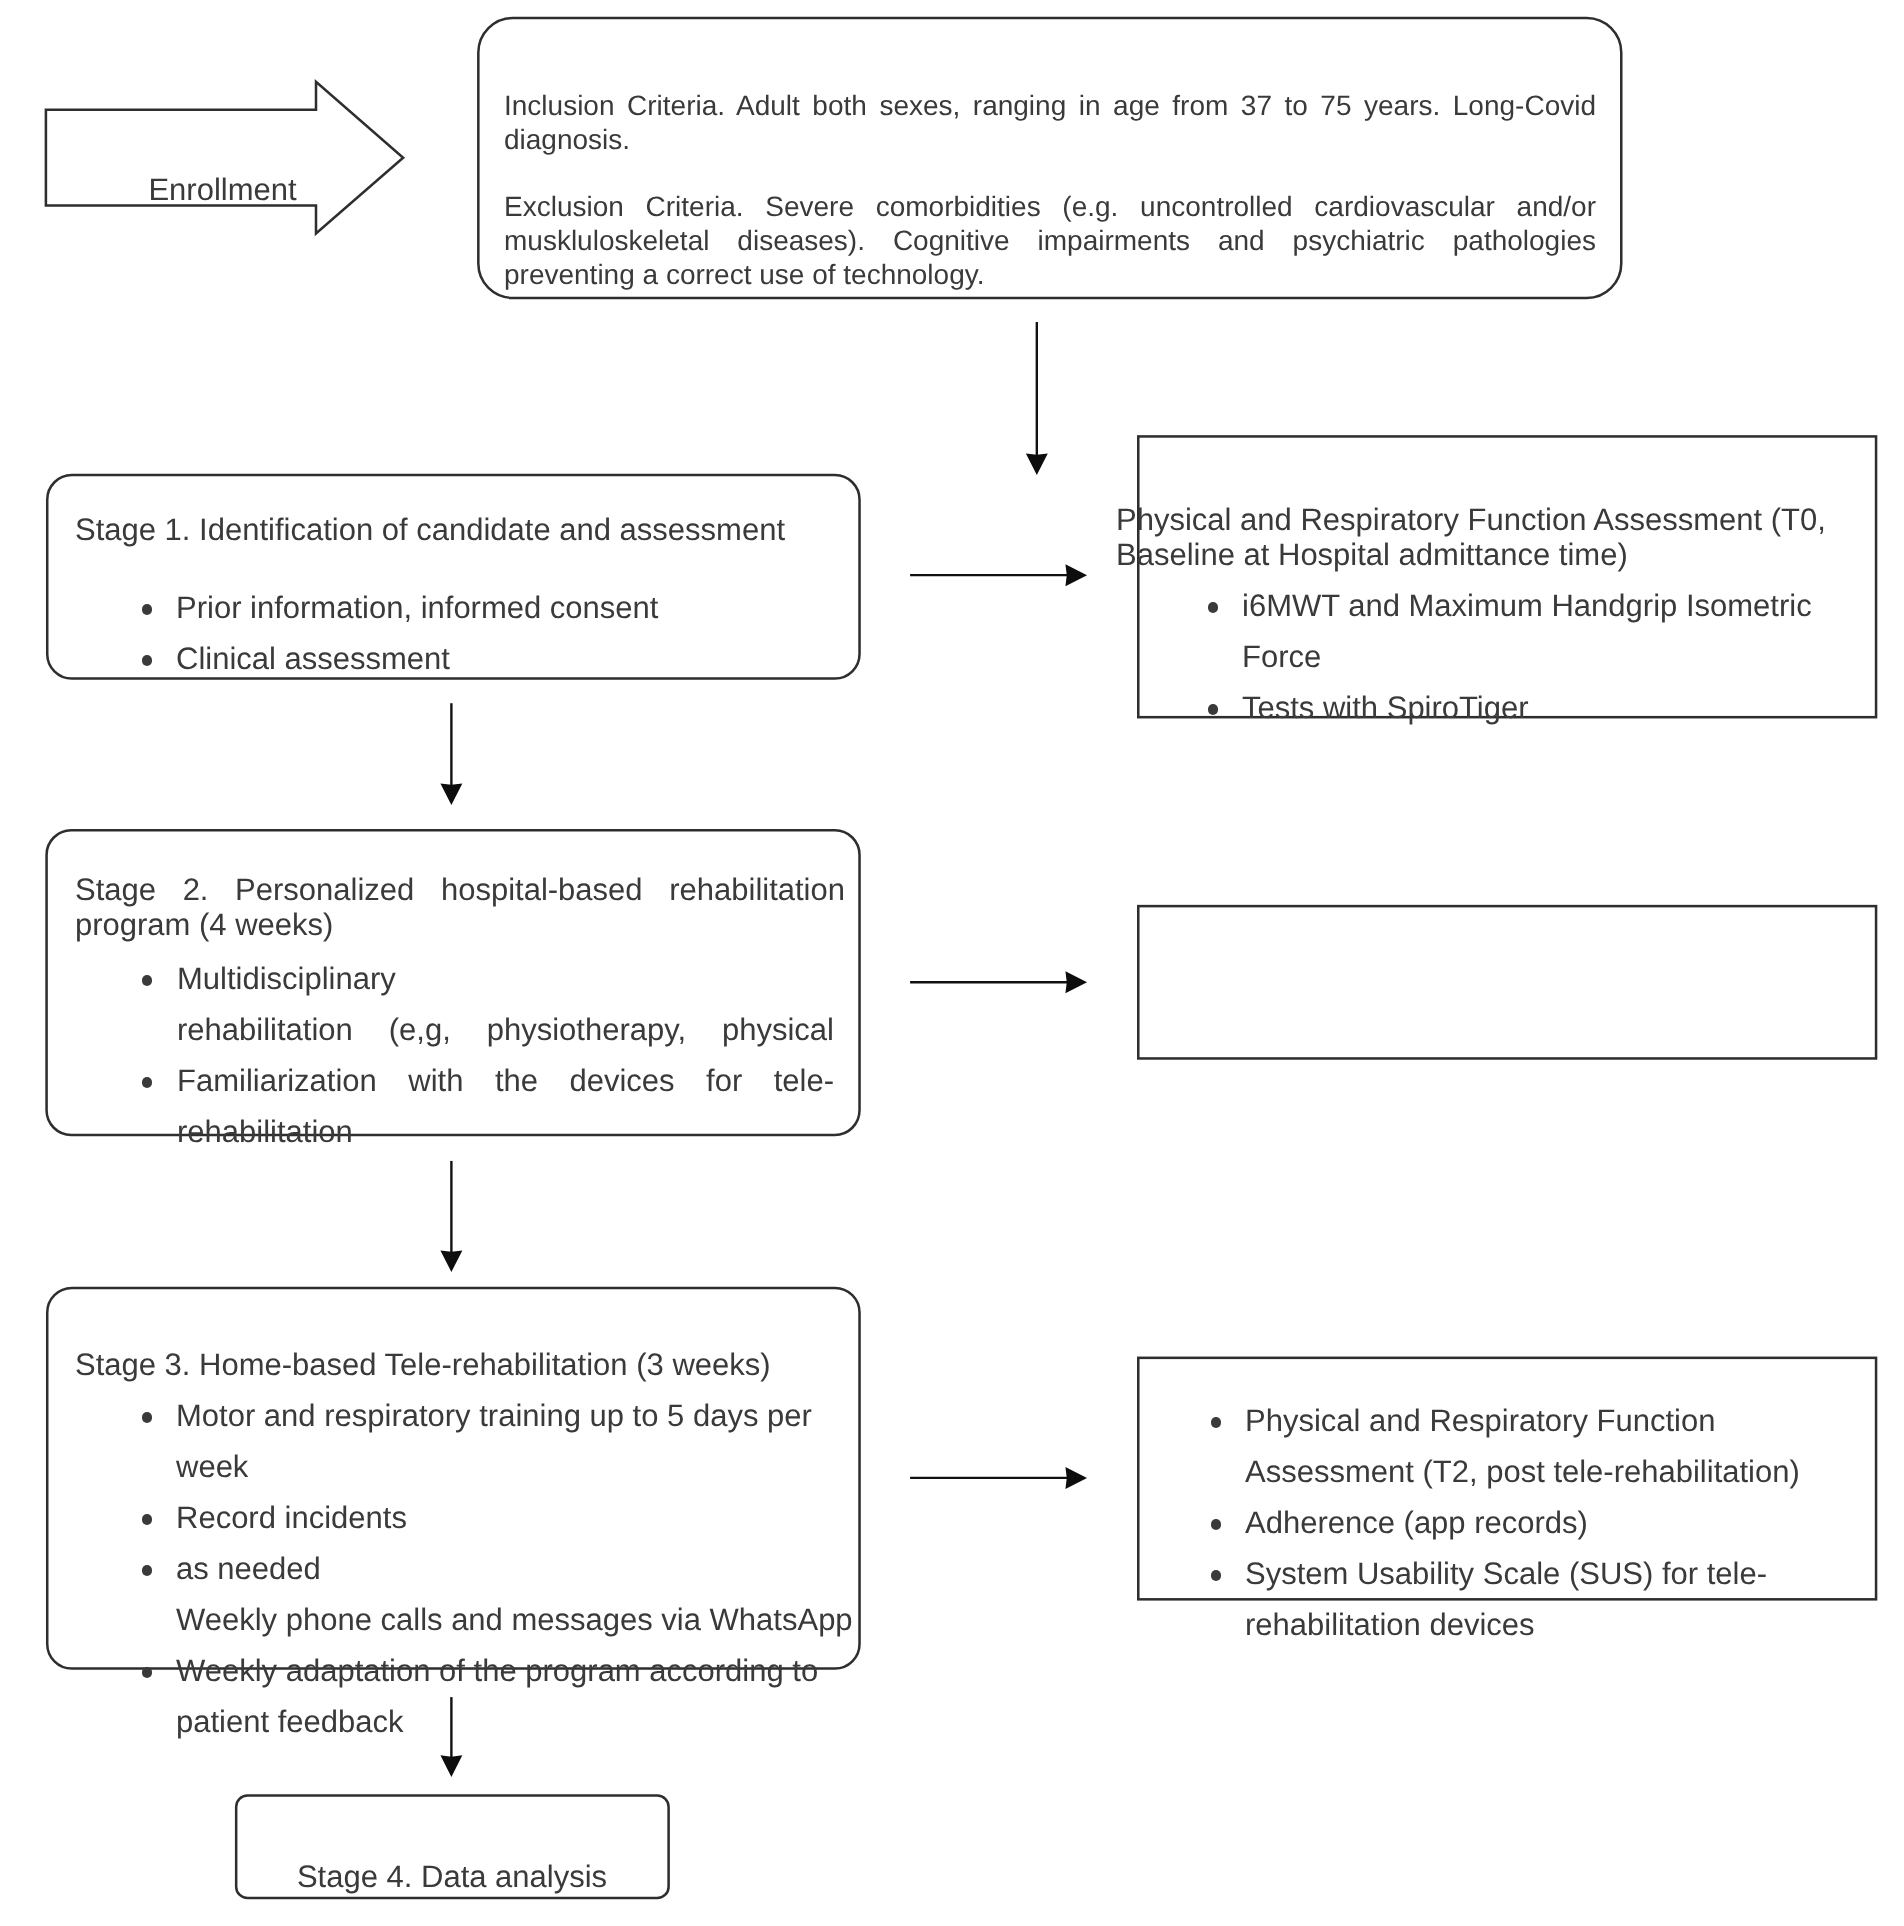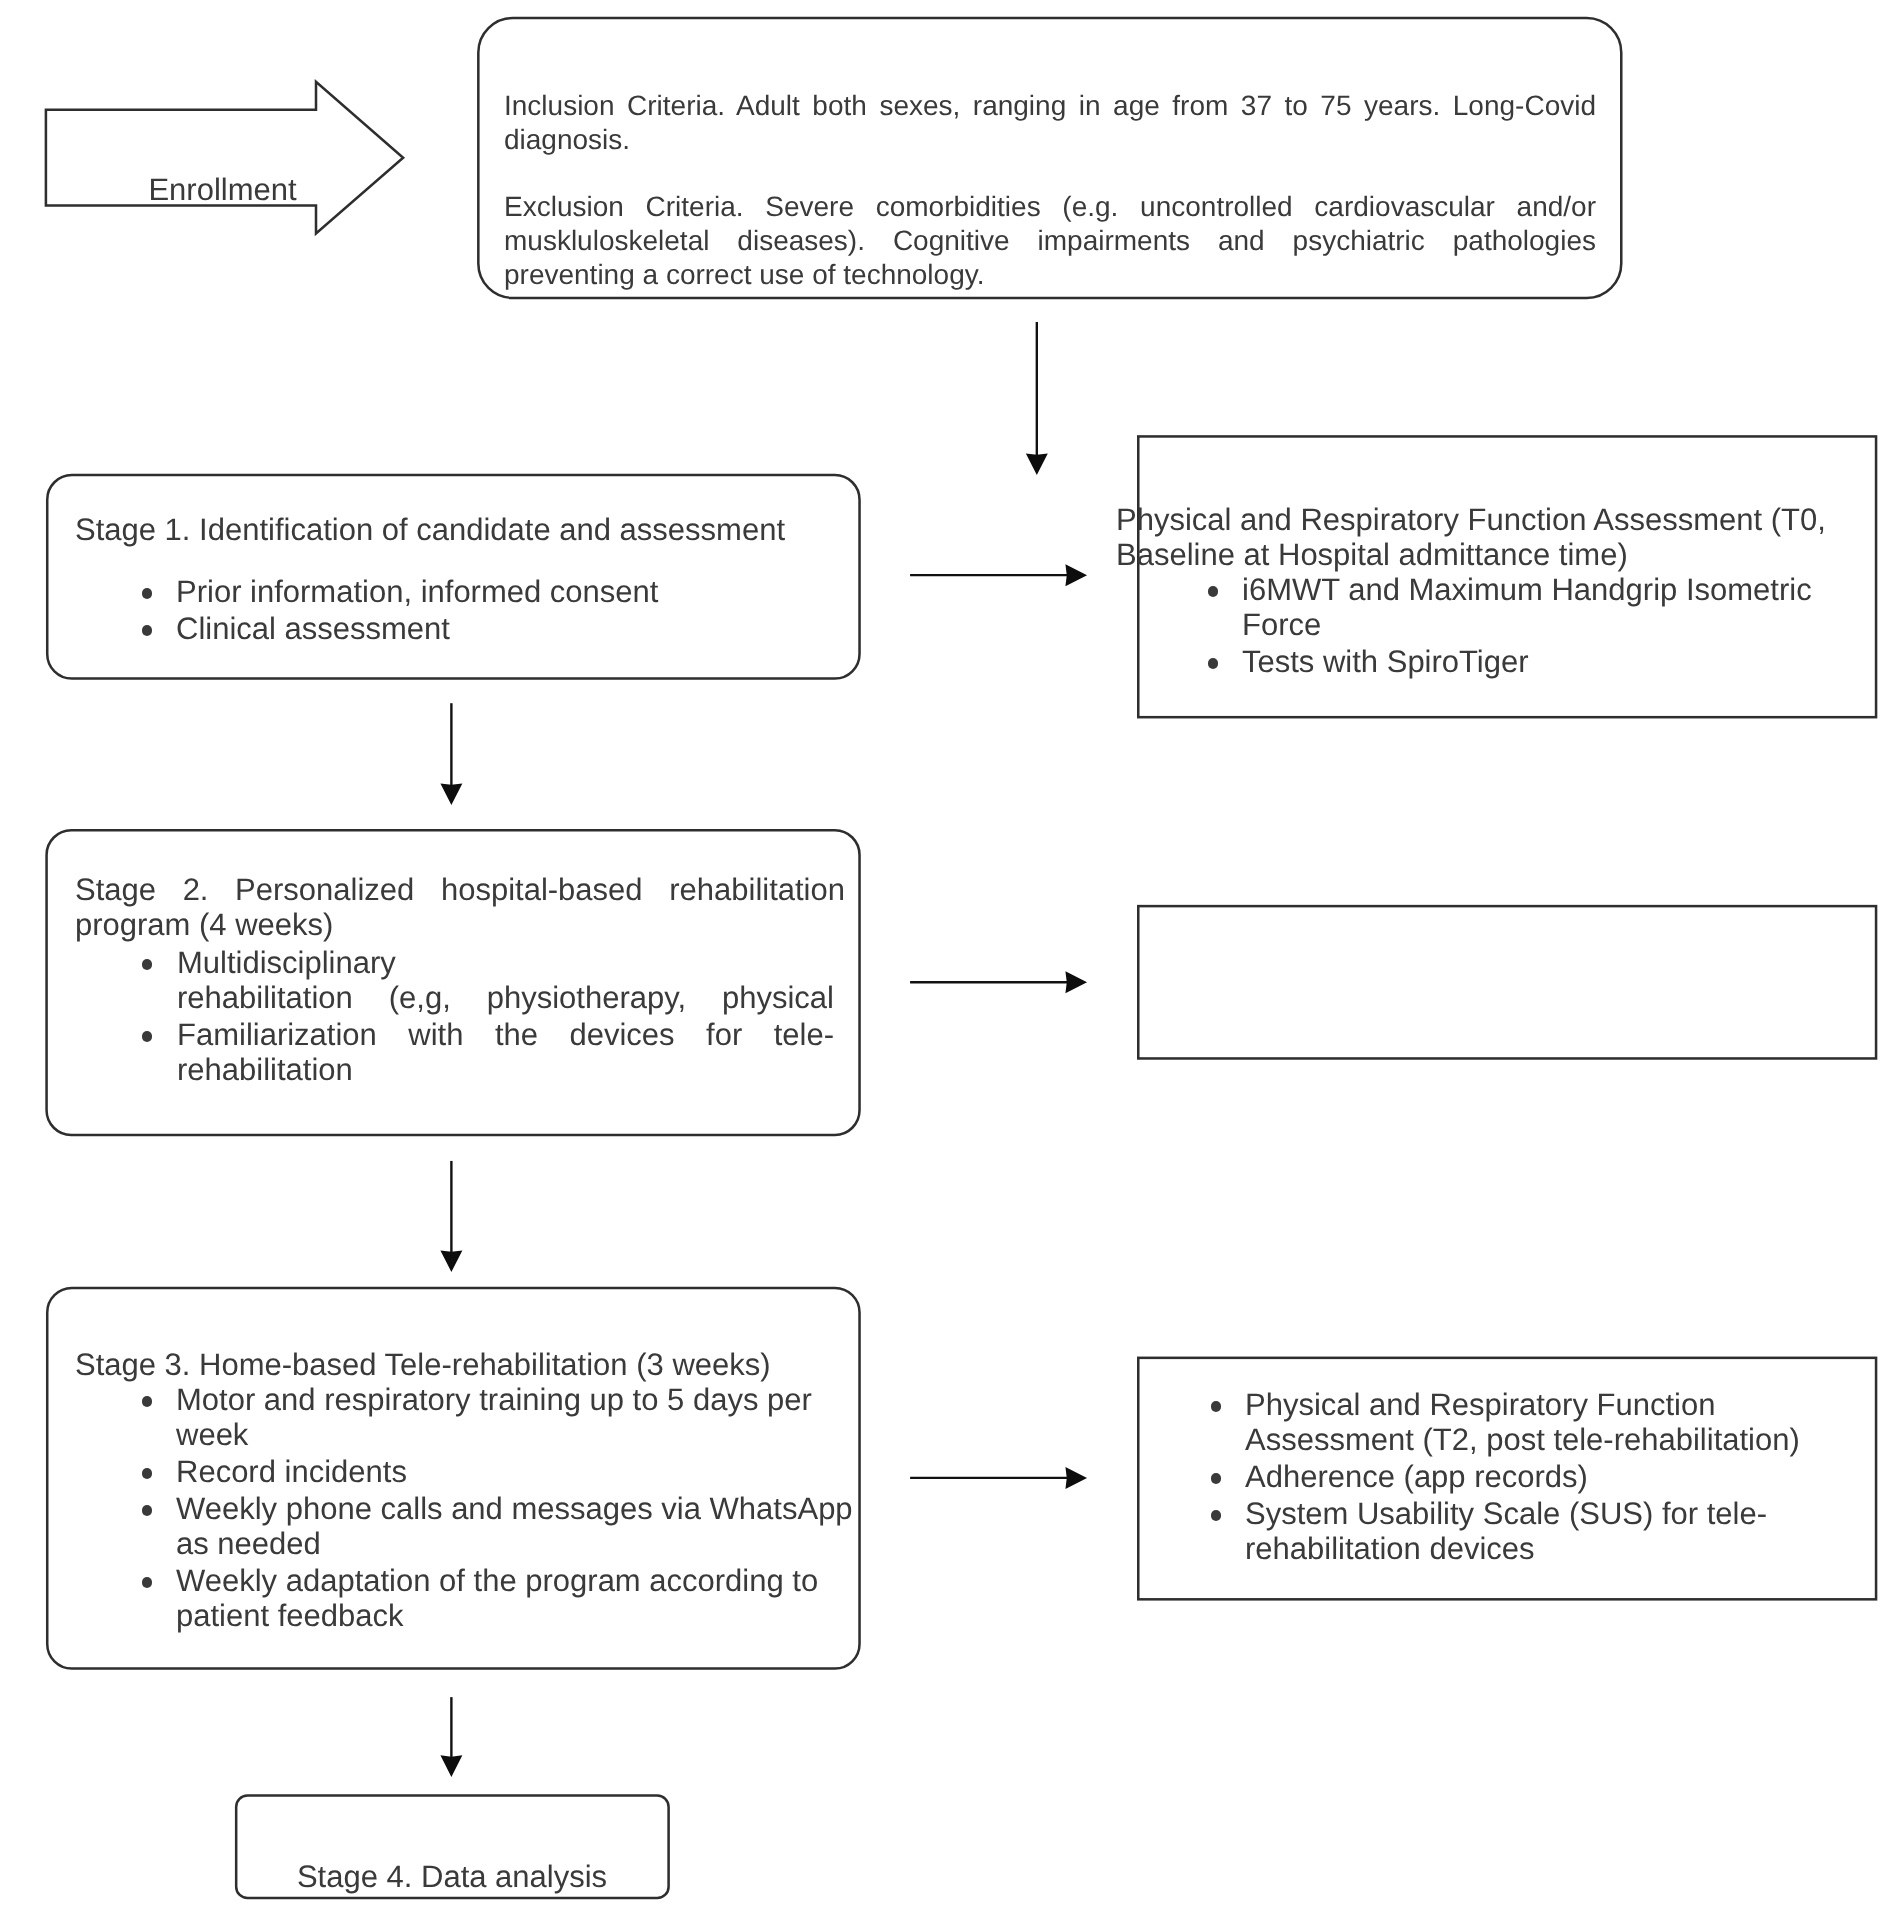--- a/index.html
+++ b/index.html
@@ -7,21 +7,21 @@
        font-family:"Liberation Sans",sans-serif;color:#3a3a3a;
        -webkit-font-smoothing:antialiased;text-rendering:geometricPrecision;}
   .stage{position:absolute;left:0;top:0;width:1904px;height:1926px;filter:blur(0.5px);}
   svg.lines{position:absolute;left:0;top:0;}
 
   .txt{position:absolute;box-sizing:border-box;font-size:31px;line-height:35px;color:#3a3a3a;white-space:pre;margin-top:32px;}
   .bul{position:absolute;box-sizing:border-box;margin:0;padding:0;
        list-style:none;font-size:31px;line-height:35px;color:#3a3a3a;}
   .bul li{position:relative;padding-left:35px;margin:0 0 2px 0;white-space:pre;}
   .bul li::before{content:"";position:absolute;left:0.7px;width:10.6px;height:10.6px;border-radius:50%;background:currentColor;top:14px;}
-  .bul li span{display:block;}
+  .bul li span{display:block;margin-top:16px;}
   .bul li span.jline{display:block;}
 
   .jline{display:block;text-align:justify;text-align-last:justify;white-space:normal;}
   .lline{display:block;white-space:pre;}
 
   
   .enroll-label{left:87px;top:140px;width:271px;text-align:center;}
 
   
   .crit{left:504px;width:1092px;font-size:28px;line-height:34px;white-space:normal;}
@@ -125,21 +125,21 @@
   <ul class="bul s2-bul">
     <li><span class="lline">Multidisciplinary</span><span class="jline">rehabilitation (e,g, physiotherapy, physical</span></li>
     <li><span class="jline">Familiarization with the devices for tele-</span><span class="lline">rehabilitation</span></li>
   </ul>
 
 
   <div class="txt s3-head">Stage 3. Home-based Tele-rehabilitation (3 weeks)</div>
   <ul class="bul s3-bul">
     <li><span>Motor and respiratory training up to 5 days per</span><span>week</span></li>
     <li><span>Record incidents</span></li>
-    <li><span>Weekly phone calls and messages via WhatsApp</span><span>as needed</span></li>
+    <li><span>as needed</span><span>Weekly phone calls and messages via WhatsApp</span></li>
     <li><span>Weekly adaptation of the program according to</span><span>patient feedback</span></li>
   </ul>
 
   <ul class="bul t2-bul">
     <li><span>Physical and Respiratory Function</span><span>Assessment (T2, post tele-rehabilitation)</span></li>
     <li><span>Adherence (app records)</span></li>
     <li><span>System Usability Scale (SUS) for tele-</span><span>rehabilitation devices</span></li>
   </ul>
 
   <div class="txt s4-head">Stage 4. Data analysis</div>

